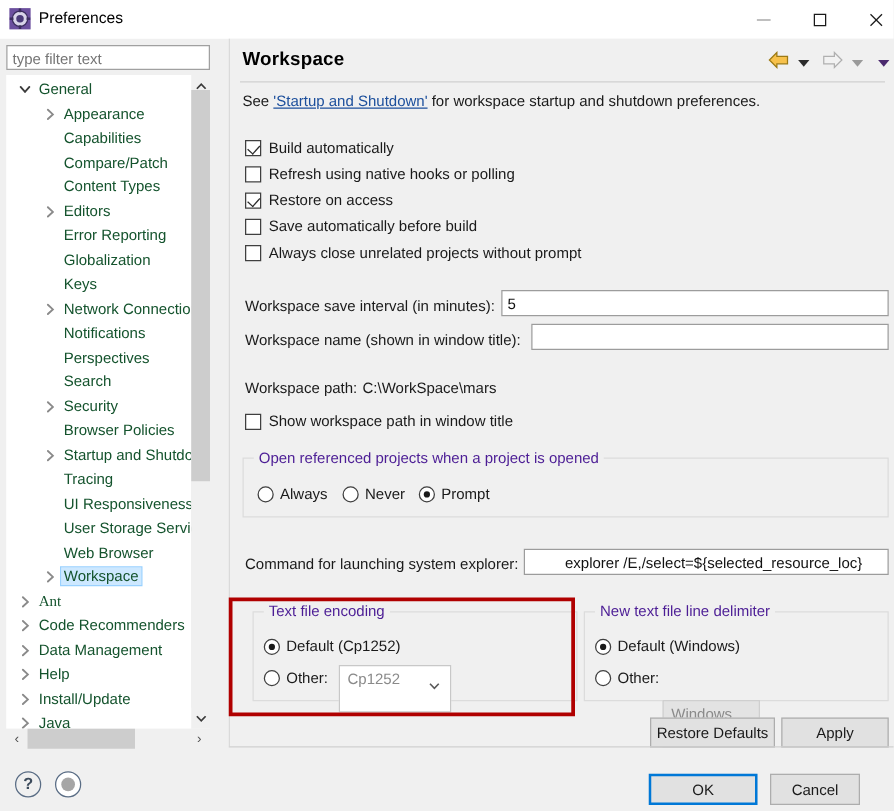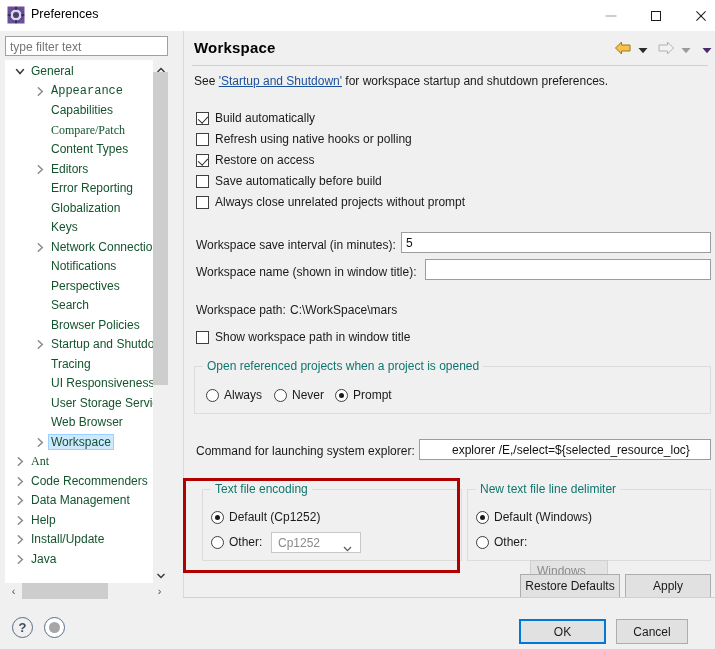--- a/index.html
+++ b/index.html
@@ -90,28 +90,28 @@
   
   .lrow{ position:absolute; font-size:12px; }
   .tin{
     position:absolute; border:1px solid #9c9c9c; background:#fff;
     font-family:inherit; font-size:12px; color:#111; padding:1px 4px; height:21px;
   }
   .statline{ position:absolute; font-size:12px; color:#1a1a1a; }
 
   
   .grp{ position:absolute; border:1px solid #dcdcdc; }
-  .grp > .cap{ position:absolute; top:-8px; left:8px; background:#f0f0f0; padding:0 4px; font-size:12px; color:#0f766e; white-space:nowrap; }
+  .grp > .cap{ position:absolute; top:-8px; left:8px; background:#f0f0f0; padding:0 4px; font-size:12px; color:#4c1d95; white-space:nowrap; }
   .rdrow{ position:absolute; font-size:12px; height:16px; }
   .rdo{ position:absolute; left:0; top:1px; width:13px; height:13px; border-radius:50%; border:1px solid #3f3f3f; background:#fff; }
   .rdo.on:after{ content:""; position:absolute; left:3px; top:3px; width:5px; height:5px; border-radius:50%; background:#1a1a1a; }
   .rdrow .t{ position:absolute; left:18px; top:0; white-space:nowrap; }
 
   
-  .combo{ position:absolute; height:21px; border:1px solid #c8c8c8; background:#fff; }
+  .combo{ position:absolute; height:38px; border:1px solid #c8c8c8; background:#fff; }
   .combo.grayed{ background:#e3e3e3; border-color:#cfcfcf;margin-top:28px; }
   .combo .cv{ position:absolute; left:6px; top:3px; font-size:12px; color:#8a8a8a; white-space:nowrap; }
   .combo .cc{ position:absolute; right:8px; top:8px; width:9px; height:6px; }
 
   
   .btn{
     position:absolute; border:1px solid #adadad; background:#e1e1e1;
     font-family:inherit; font-size:12px; color:#1a1a1a; text-align:center;
   }
   .btn span{ position:absolute; left:0; right:0; top:50%; transform:translateY(-50%); }
@@ -169,27 +169,27 @@
             </svg>
           </span>
           <span class="lbl" style="left: 26px;">General</span>
         </div>
         <div class="tree-row">
           <span class="arrow" style="left: 30px;">
             <svg class="chev" width="10" height="11" viewBox="0 0 10 11">
               <path d="M3.3 1.8 L7.3 5.5 L3.3 9.2" stroke="#8a8a8a" stroke-width="1.5" fill="none" stroke-linecap="round"></path>
             </svg>
           </span>
-          <span class="lbl" style="left: 46px; font-family: Liberation Mono, monospace;">Appearance</span>
+          <span class="lbl" style="left: 46px;">Appearance</span>
         </div>
         <div class="tree-row">
           <span class="lbl" style="left: 46px;">Capabilities</span>
         </div>
         <div class="tree-row">
-          <span class="lbl" style="left: 46px; font-family: Liberation Serif, serif;">Compare/Patch</span>
+          <span class="lbl" style="left: 46px;">Compare/Patch</span>
         </div>
         <div class="tree-row">
           <span class="lbl" style="left: 46px;">Content Types</span>
         </div>
         <div class="tree-row">
           <span class="arrow" style="left: 30px;">
             <svg class="chev" width="10" height="11" viewBox="0 0 10 11">
               <path d="M3.3 1.8 L7.3 5.5 L3.3 9.2" stroke="#8a8a8a" stroke-width="1.5" fill="none" stroke-linecap="round"></path>
             </svg>
           </span>
@@ -213,20 +213,28 @@
           <span class="lbl" style="left: 46px;">Network Connection</span>
         </div>
         <div class="tree-row">
           <span class="lbl" style="left: 46px;">Notifications</span>
         </div>
         <div class="tree-row">
           <span class="lbl" style="left: 46px;">Perspectives</span>
         </div>
         <div class="tree-row">
           <span class="lbl" style="left: 46px;">Search</span>
+        </div>
+        <div class="tree-row">
+          <span class="arrow" style="left: 30px;">
+            <svg class="chev" width="10" height="11" viewBox="0 0 10 11">
+              <path d="M3.3 1.8 L7.3 5.5 L3.3 9.2" stroke="#8a8a8a" stroke-width="1.5" fill="none" stroke-linecap="round"></path>
+            </svg>
+          </span>
+          <span class="lbl" style="left: 46px;">Security</span>
         </div>
         <div class="tree-row">
           <span class="lbl" style="left: 46px;">Browser Policies</span>
         </div>
         <div class="tree-row">
           <span class="arrow" style="left: 30px;">
             <svg class="chev" width="10" height="11" viewBox="0 0 10 11">
               <path d="M3.3 1.8 L7.3 5.5 L3.3 9.2" stroke="#8a8a8a" stroke-width="1.5" fill="none" stroke-linecap="round"></path>
             </svg>
           </span>

